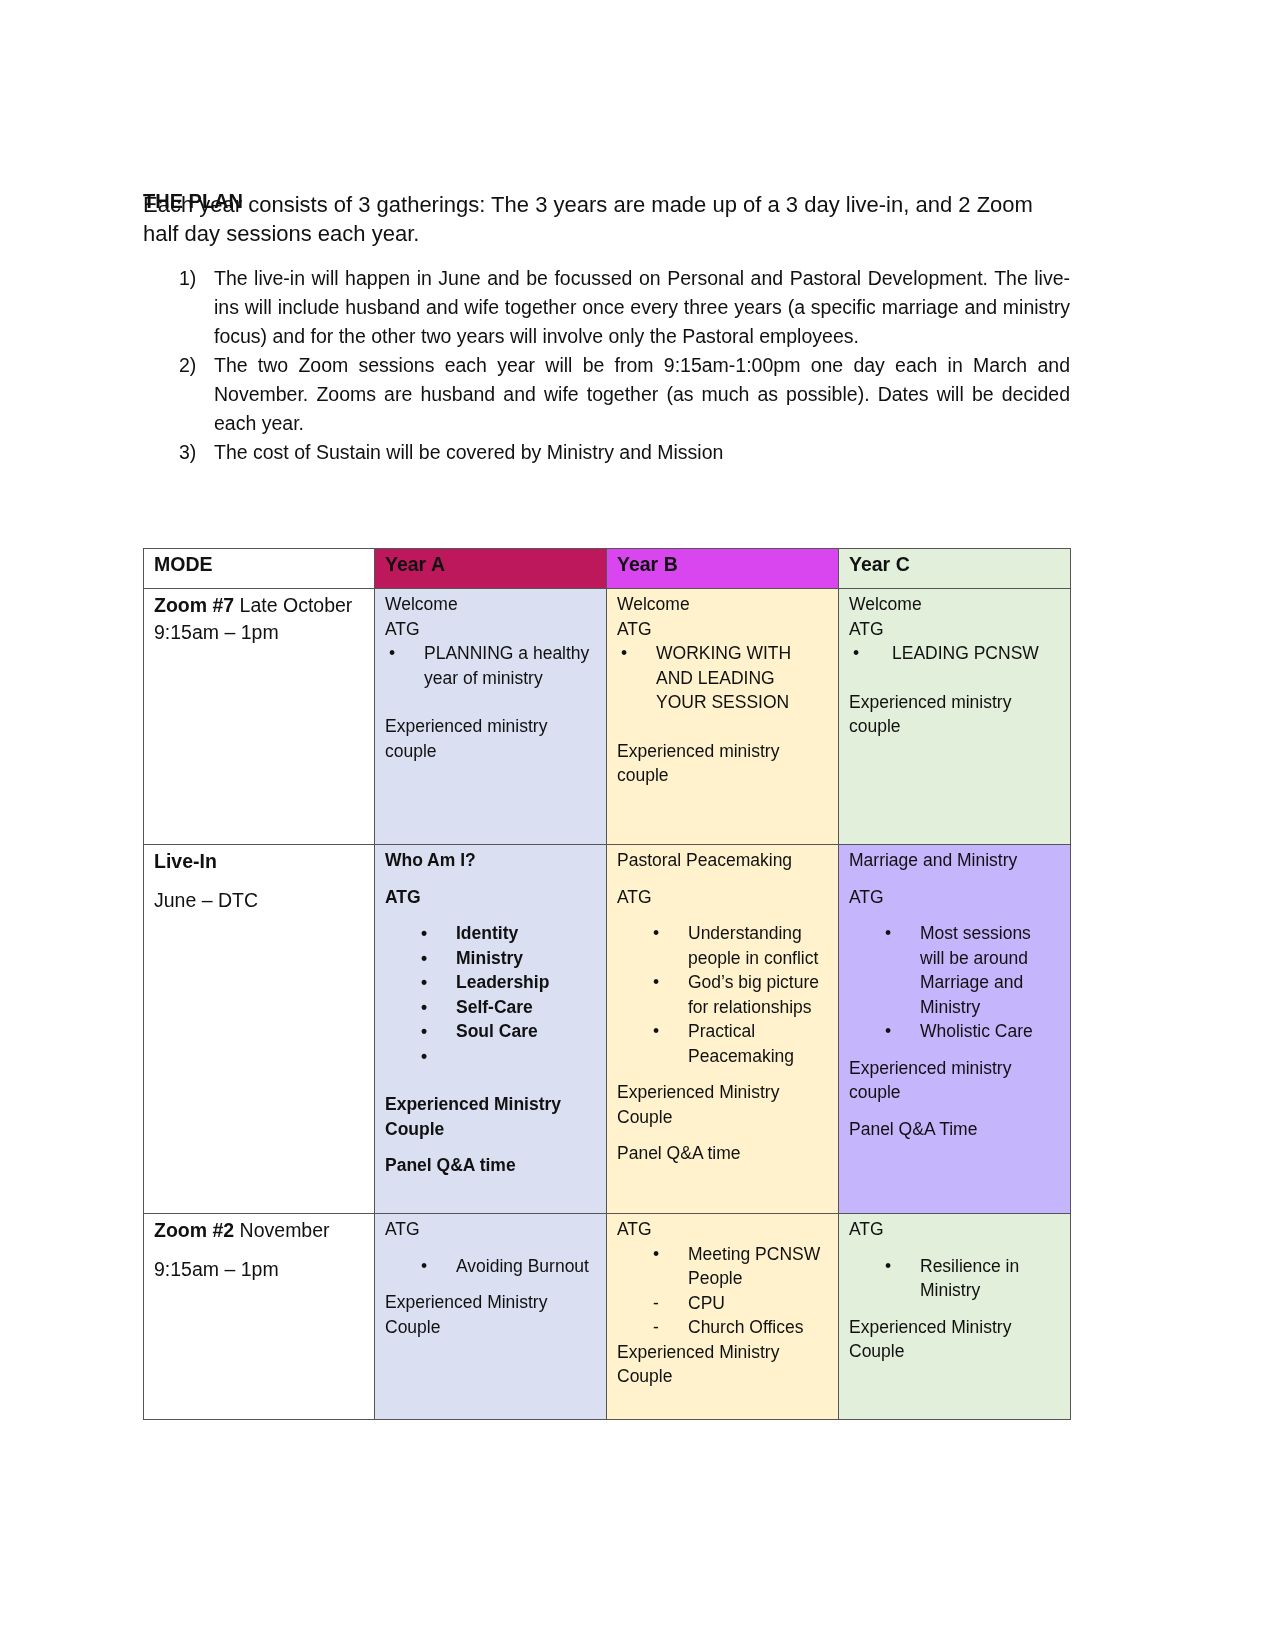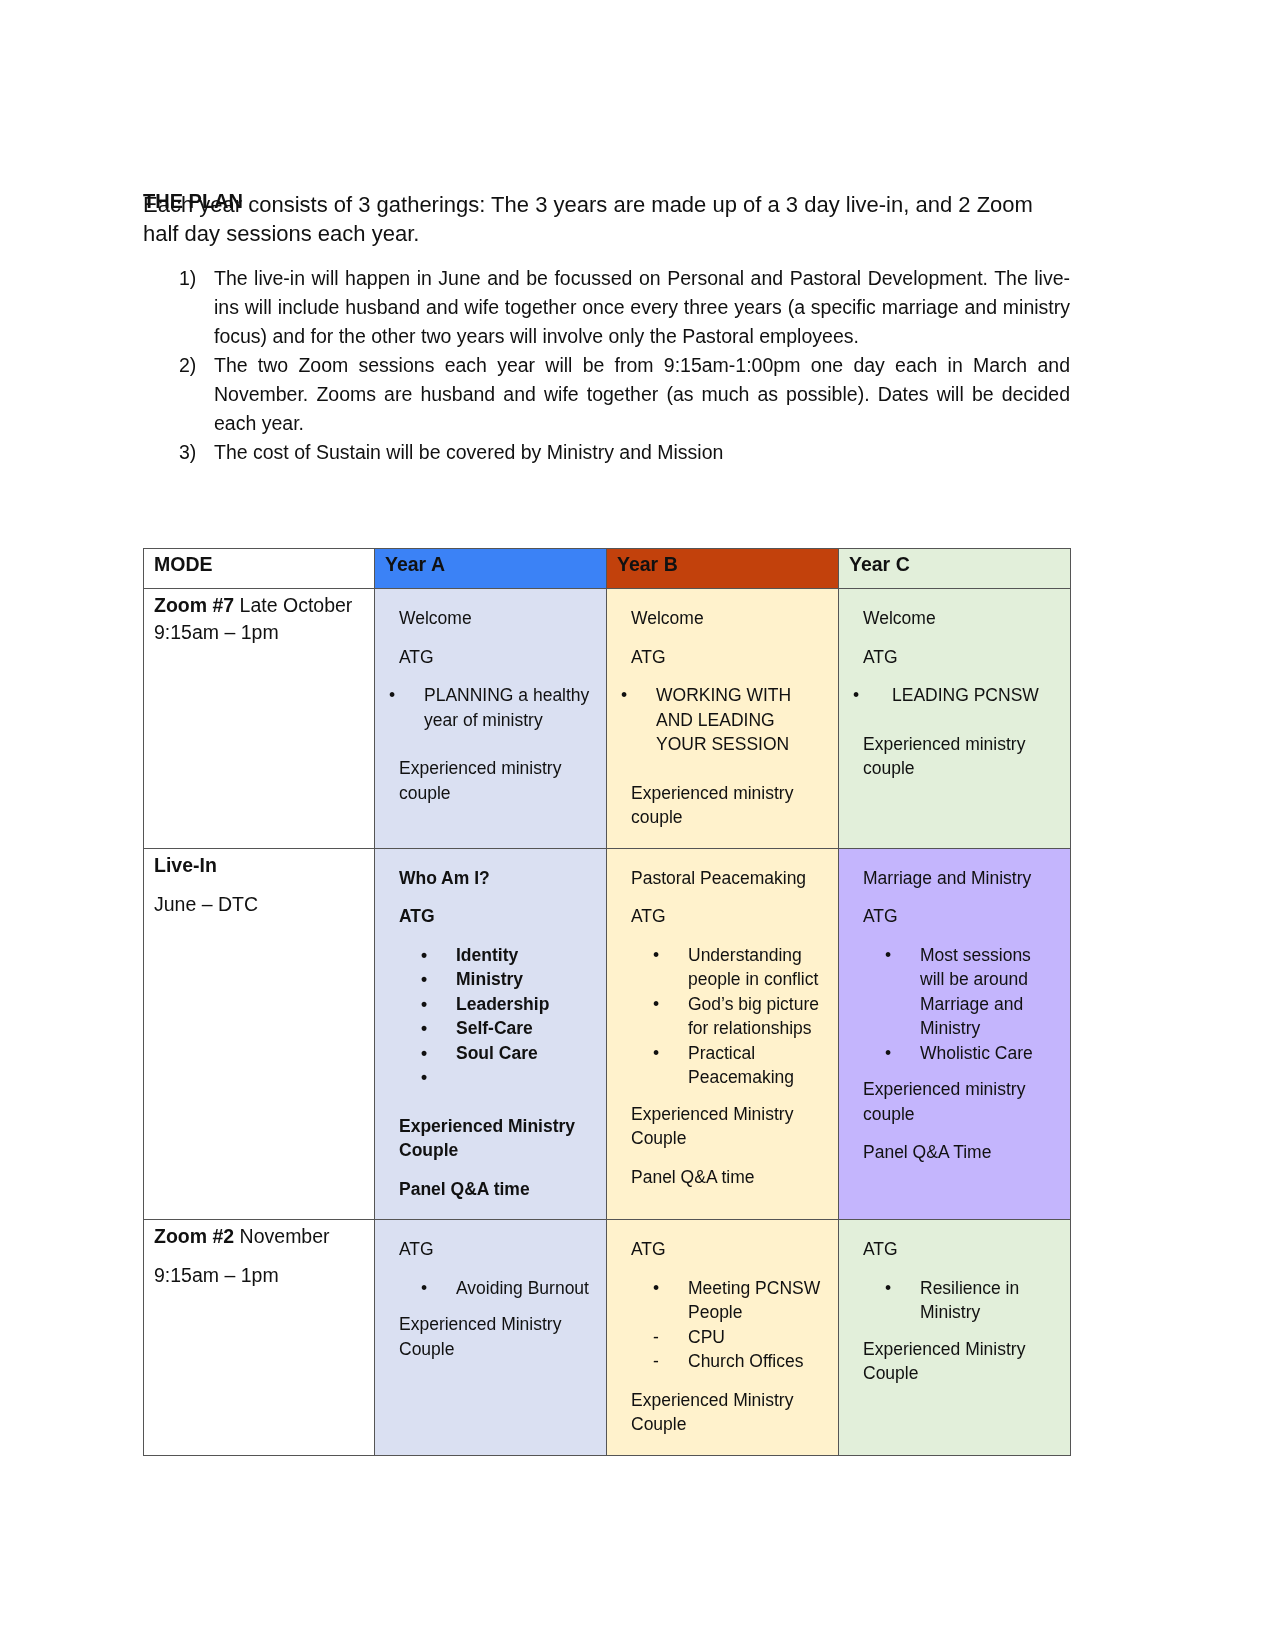--- a/index.html
+++ b/index.html
@@ -37,21 +37,21 @@
   table.plan th { font-weight: bold; font-size: 19.5px; height: 32px; }
   col.c0 { width: 231px; } col.c1 { width: 232px; } col.c2 { width: 232px; } col.c3 { width: 232px; }
   .ya { background: #dae0f2; }
   .yb { background: #fff2cc; }
   .yc { background: #e2efda; }
   .mode { font-size: 19.5px; line-height: 27px; }
   .mode b { font-weight: bold; }
   .row1 { height: 256px; }
   .row2 { height: 369px; }
   .row3 { height: 206px; }
-  .p { margin: 14px; }
+  .p { margin: 0; }
   .gap { margin-top: 12px; }
   .gap-lg { margin-top: 24px; }
   ul.b { list-style: none; margin: 0; padding: 0; }
   ul.b li { position: relative; }
   ul.b.flat li { padding-left: 39px; }
   ul.b.flat li .dot { left: 4px; }
   ul.b.ind li { padding-left: 71px; }
   ul.b.ind li .dot { left: 36px; }
   ul.b li .dot { position: absolute; top: 0; }
 </style>
@@ -80,22 +80,22 @@
   <table class="plan">
     <colgroup>
         <col class="c0">
         <col class="c1">
         <col class="c2">
         <col class="c3">
       </colgroup>
     <tbody>
         <tr>
       <th>MODE</th>
-      <th class="ya" style="background: #3b82f6;">Year A</th>
-      <th class="yb" style="background: #c2410c;">Year B</th>
+      <th class="ya" style="background: #be185d;">Year A</th>
+      <th class="yb" style="background: #d946ef;">Year B</th>
       <th class="yc" style="background: rgb(226, 239, 218);">Year C</th>
     </tr>
 
     <tr class="row1">
       <td class="mode">
         <div><b>Zoom #7</b><span> Late October</span></div>
         <div>9:15am – 1pm</div>
       </td>
       <td class="ya" style="background: rgb(218, 224, 242);">
         <p class="p">Welcome</p>

